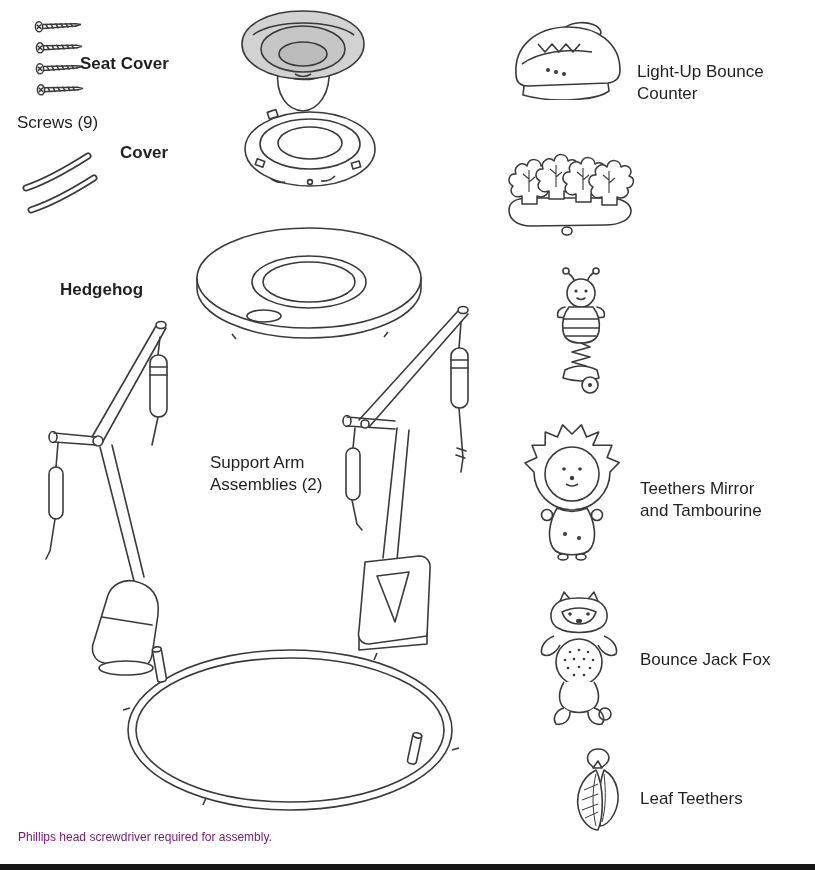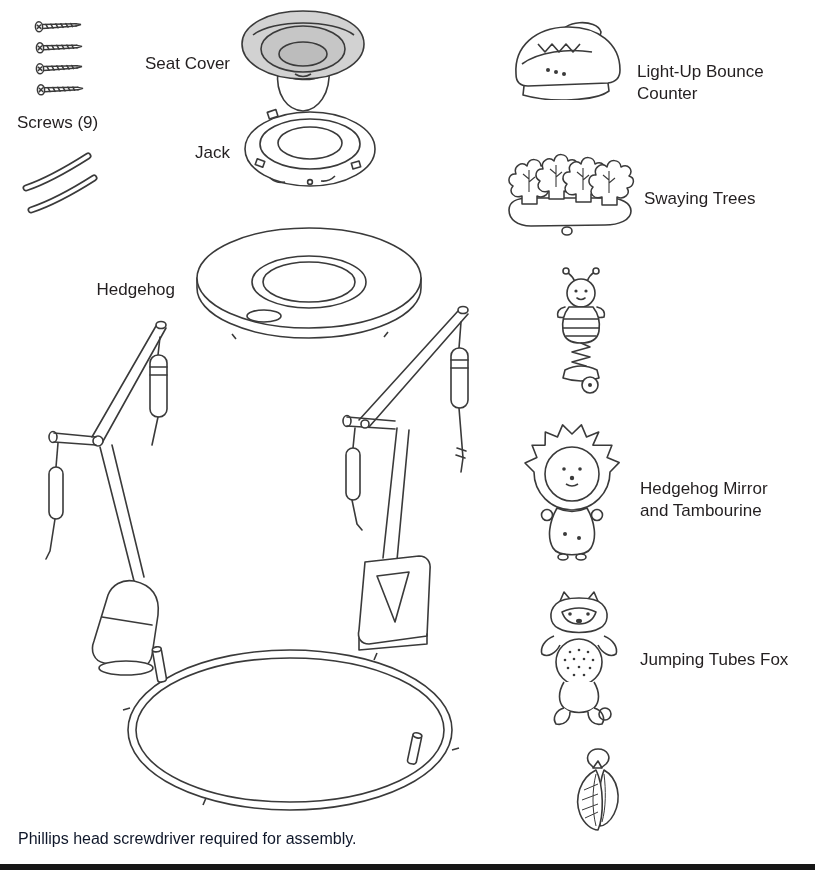--- a/index.html
+++ b/index.html
@@ -1,22 +1,22 @@
 <!DOCTYPE html>
 <html><head>
 <meta charset="utf-8">
 <style>
   html,body{margin:0;padding:0;background:#fff;}
   #page{position:relative;width:815px;height:870px;background:#ffffff;overflow:hidden;
         font-family:"Liberation Sans",sans-serif;}
   .part-label{position:absolute;font-size:17px;line-height:1.3;color:#231f20;}
-  .ra{text-align:right;}
+  .ra{font-weight:bold;}
   .illus{position:absolute;}
   .illus svg{display:block;width:100%;height:100%;}
-  #footer-note{position:absolute;left:18px;top:830px;font-size:16px;color:#0f172a;text-align:center;}
+  #footer-note{position:absolute;left:18px;top:830px;font-size:12px;color:#701a75;text-align:center;}
   #bottom-bar{position:absolute;left:0;right:0;bottom:0;height:6px;background:#161616;}
   svg *{vector-effect:non-scaling-stroke;}
 </style>
 </head>
 <body>
 
 <div id="page">
 
   <div class="illus" style="left:30px;top:18px;width:60px;height:92px">
     <svg viewBox="0 0 60 92">
@@ -67,21 +67,21 @@
         <ellipse cx="70" cy="42" rx="50" ry="25"></ellipse>
         <ellipse cx="70" cy="41" rx="32" ry="16"></ellipse>
         <rect x="28" y="9" width="9" height="7" transform="rotate(-18 32 12)"></rect>
         <path d="M30,76 q7,6 15,4 M95,74 q-6,6 -14,5" fill="none"></path>
         <rect x="16" y="58" width="8" height="6" transform="rotate(20 20 61)"></rect>
         <rect x="112" y="60" width="8" height="6" transform="rotate(-16 116 63)"></rect>
         <circle cx="70" cy="80" r="2.4"></circle>
       </g>
     </svg>
   </div>
-  <div class="part-label ra" style="left:120px;top:142px;width:110px">Jack</div>
+  <div class="part-label ra" style="left:120px;top:142px;width:110px">Cover</div>
 
   <div class="illus" style="left:192px;top:222px;width:235px;height:132px">
     <svg viewBox="0 0 235 132">
       <g stroke="#3a3a3a" stroke-width="1.6" fill="#fff" stroke-linejoin="round">
         <path d="M5,66 A112,50 0 0 0 229,66 L229,56 L5,56 Z"></path>
         <ellipse cx="117" cy="56" rx="112" ry="50"></ellipse>
         <ellipse cx="117" cy="60" rx="57" ry="26"></ellipse>
         <ellipse cx="117" cy="60" rx="46" ry="20"></ellipse>
         <ellipse cx="72" cy="94" rx="17" ry="6"></ellipse>
         <path d="M40,112 l4,5 M196,110 l-4,5" fill="none"></path>
@@ -131,20 +131,21 @@
         <path d="M20,128 L18,148" fill="none"></path>
         <rect x="11" y="148" width="14" height="52" rx="7"></rect>
         <path d="M17,200 L22,224 L27,230" fill="none"></path>
         <path d="M62,128 L48,258 M74,130 L62,260" fill="none"></path>
         <path d="M30,262 L84,256 C92,256 96,262 95,270 L92,336 L34,344 C26,344 22,338 24,330 Z"></path>
         <path d="M42,276 L74,272 L60,322 Z" fill="none"></path>
         <path d="M24,338 L24,350 L92,344 L92,334" fill="none"></path>
       </g>
     </svg>
   </div>
+  <div class="part-label" style="left:210px;top:452px;width:115px">Support Arm Assemblies (2)</div>
 
   <div class="illus" style="left:118px;top:638px;width:345px;height:180px">
     <svg viewBox="0 0 345 180">
       <g fill="none" stroke="#3a3a3a" stroke-width="1.6">
         <ellipse cx="172" cy="92" rx="162" ry="80"></ellipse>
         <ellipse cx="172" cy="92" rx="154" ry="72"></ellipse>
         <g fill="#fff">
           <rect x="37" y="10" width="9" height="34" rx="3" transform="rotate(-10 42 27)"></rect>
           <ellipse cx="41.5" cy="11" rx="4.5" ry="2.5" transform="rotate(-10 42 27)"></ellipse>
           <rect x="292" y="96" width="9" height="30" rx="3" transform="rotate(12 296 111)"></rect>
@@ -182,21 +183,20 @@
       <g stroke="#3a3a3a" stroke-width="1.6" fill="#fff" stroke-linejoin="round">
         <path d="M4,78 C4,70 12,66 24,66 L104,66 C116,66 126,71 126,79 C126,88 114,93 100,93 L26,94 C12,94 4,87 4,78 Z"></path>
         <ellipse cx="62" cy="99" rx="5" ry="4"></ellipse>
       </g>
       <use href="#tree" transform="translate(4,20)"></use>
       <use href="#tree" transform="translate(31,15)"></use>
       <use href="#tree" transform="translate(58,18)"></use>
       <use href="#tree" transform="translate(84,21)"></use>
     </svg>
   </div>
-  <div class="part-label" style="left:644px;top:188px;width:140px">Swaying Trees</div>
 
   <div class="illus" style="left:545px;top:266px;width:80px;height:132px">
     <svg viewBox="0 0 80 132">
       <g fill="#fff" stroke="#3a3a3a" stroke-width="1.6" stroke-linecap="round" stroke-linejoin="round">
         <path d="M30,16 C28,10 24,8 22,6 M42,16 C44,9 48,7 50,6" fill="none"></path>
         <circle cx="21" cy="5" r="3"></circle>
         <circle cx="51" cy="5" r="3"></circle>
         <circle cx="36" cy="27" r="14"></circle>
         <circle cx="31" cy="25" r="1.6" fill="#3a3a3a" stroke="none"></circle>
         <circle cx="41" cy="25" r="1.6" fill="#3a3a3a" stroke="none"></circle>
@@ -224,21 +224,21 @@
         <circle cx="22" cy="93" r="5.5"></circle>
         <circle cx="72" cy="93" r="5.5"></circle>
         <path d="M32,86 C24,100 22,116 28,126 C33,135 61,135 66,126 C72,116 70,100 62,86 Q47,93 32,86 Z"></path>
         <circle cx="40" cy="112" r="2" fill="#3a3a3a" stroke="none"></circle>
         <circle cx="54" cy="116" r="2" fill="#3a3a3a" stroke="none"></circle>
         <ellipse cx="38" cy="135" rx="5" ry="3"></ellipse>
         <ellipse cx="56" cy="135" rx="5" ry="3"></ellipse>
       </g>
     </svg>
   </div>
-  <div class="part-label" style="left:640px;top:478px;width:140px">Hedgehog Mirror and Tambourine</div>
+  <div class="part-label" style="left:640px;top:478px;width:140px">Teethers Mirror and Tambourine</div>
 
   <div class="illus" style="left:534px;top:590px;width:90px;height:138px">
     <svg viewBox="0 0 90 138">
       <g fill="#fff" stroke="#3a3a3a" stroke-width="1.6" stroke-linejoin="round">
         <path d="M24,16 L30,2 L40,14 Z M50,14 L60,2 L66,16 Z"></path>
         <path d="M22,14 C30,6 60,6 68,14 C76,22 74,34 66,38 C56,44 34,44 24,38 C16,34 14,22 22,14 Z"></path>
         <path d="M28,22 q17,-8 34,0 q-4,12 -17,12 q-13,0 -17,-12 Z" fill="none"></path>
         <circle cx="36" cy="24" r="1.8" fill="#3a3a3a" stroke="none"></circle>
         <circle cx="54" cy="24" r="1.8" fill="#3a3a3a" stroke="none"></circle>
         <ellipse cx="45" cy="31" rx="3" ry="2.2" fill="#3a3a3a" stroke="none"></ellipse>
@@ -257,32 +257,33 @@
             <circle cx="56" cy="78" r="1.3"></circle>
           <circle cx="40" cy="85" r="1.3"></circle>
             <circle cx="50" cy="85" r="1.3"></circle>
         </g>
         <path d="M30,92 C24,102 24,112 30,118 C38,124 52,124 60,118 C66,112 66,102 60,92"></path>
         <path d="M30,118 C22,120 18,128 22,134 C30,136 36,130 36,122 M60,118 C68,120 72,128 68,134 C60,136 54,130 54,122"></path>
         <circle cx="71" cy="124" r="6" fill="none"></circle>
       </g>
     </svg>
   </div>
-  <div class="part-label" style="left:640px;top:649px;width:150px">Jumping Tubes Fox</div>
+  <div class="part-label" style="left:640px;top:649px;width:150px">Bounce Jack Fox</div>
 
   <div class="illus" style="left:568px;top:746px;width:58px;height:88px">
     <svg viewBox="0 0 58 88">
       <g fill="#fff" stroke="#3a3a3a" stroke-width="1.6" stroke-linejoin="round">
         <path d="M30,3 C40,3 44,12 38,18 L33,22 M30,3 C22,3 17,10 21,17 L26,22" fill="none"></path>
         <path d="M25,22 l9,0 l-4,-7 Z"></path>
         <path d="M36,24 C50,32 54,52 46,68 C42,76 36,80 32,80 C30,64 30,40 36,24 Z"></path>
         <path d="M36,28 C38,44 38,62 34,76" fill="none" stroke-width="1"></path>
         <path d="M28,24 C12,32 6,52 12,68 C16,78 24,84 30,84 C36,70 36,40 28,24 Z"></path>
         <path d="M28,28 C24,44 24,64 28,80" fill="none" stroke-width="1"></path>
         <path d="M16,44 l14,-6 M14,54 l16,-6 M14,64 l16,-6 M17,72 l13,-6" fill="none" stroke-width="1"></path>
       </g>
     </svg>
   </div>
+  <div class="part-label" style="left:640px;top:788px;width:140px">Leaf Teethers</div>
 
   <div id="footer-note">Phillips head screwdriver required for assembly.</div>
   <div id="bottom-bar"></div>
 
 </div>
 
 </body></html>

